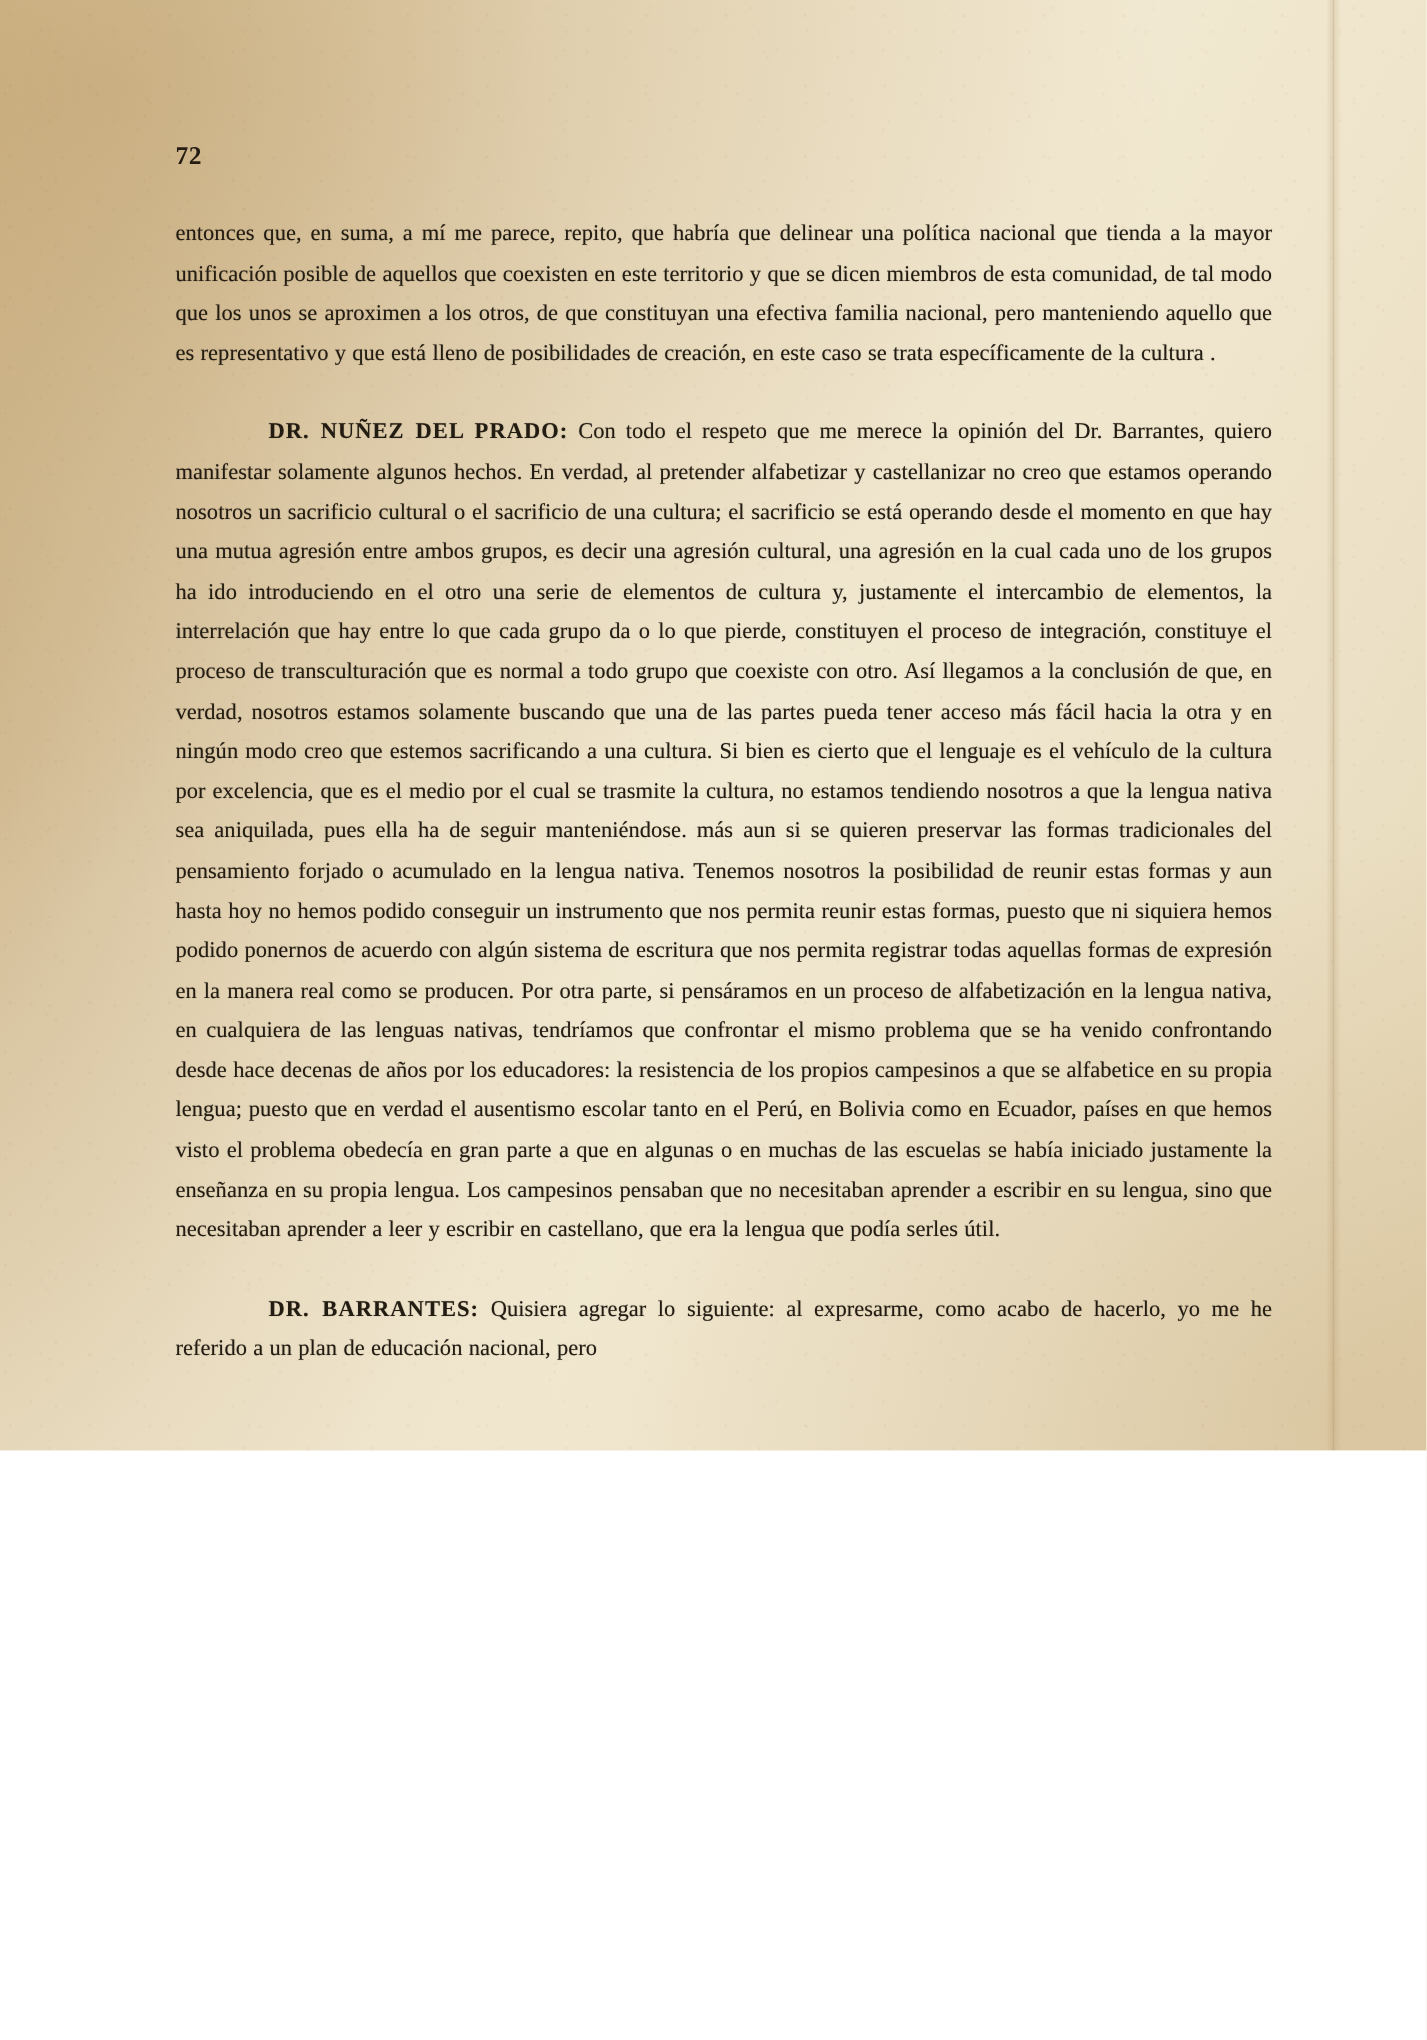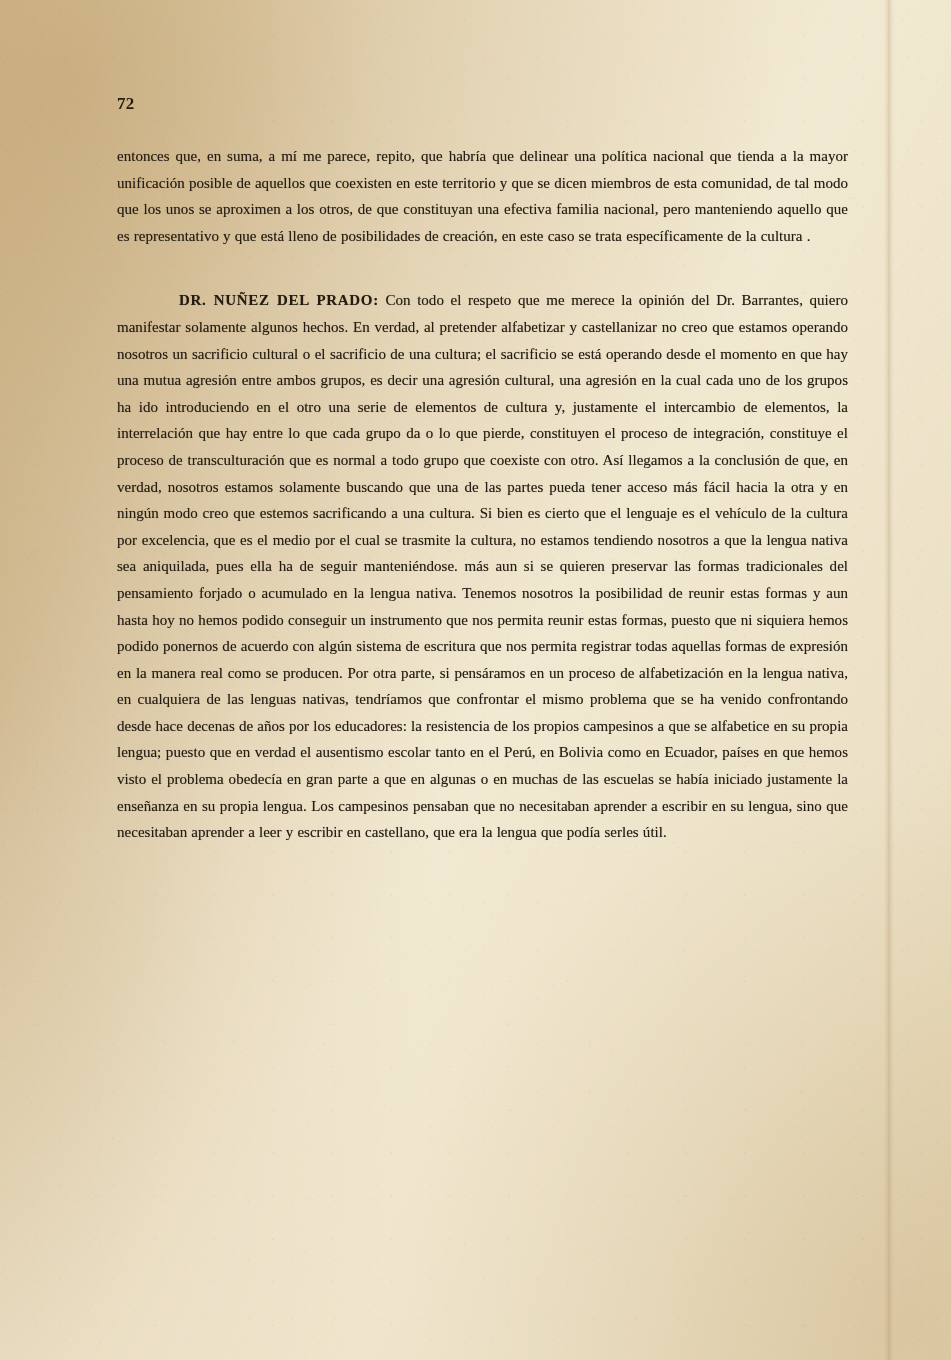--- a/index.html
+++ b/index.html
@@ -8,21 +8,21 @@
     background: #ffffff;
   }
   body {
     font-family: "Liberation Serif", "DejaVu Serif", serif;
   }
 
   
   #page {
     position: relative;
     width: 951px;
-    height: 1360px;
+    height: 967px;
     overflow: hidden;
     background-color: #e9dcbd;
     background-image:
       
       radial-gradient(120% 90% at 8% 6%, rgba(176,139,86,0.42) 0%, rgba(176,139,86,0.17) 32%, rgba(176,139,86,0.0) 62%),
       radial-gradient(70% 120% at -6% 50%, rgba(168,129,74,0.40) 0%, rgba(168,129,74,0.10) 45%, rgba(168,129,74,0) 75%),
       
       radial-gradient(90% 70% at 95% 97%, rgba(186,152,101,0.26) 0%, rgba(186,152,101,0.0) 58%),
       
       linear-gradient(118deg, #e0cda4 0%, #ece0c4 26%, #f2e9d2 52%, #ece1c6 78%, #e4d5b3 100%);
@@ -94,21 +94,21 @@
     font-size: 15px;
     line-height: 26.6px;
     text-align: justify;
     text-align-last: left;
     color: #231c12;
     letter-spacing: 0.02px;
     word-spacing: 0.4px;
     text-shadow: 0 0 0.7px rgba(35,28,18,0.45);
   }
   p.para + p.para {
-    margin-top: 38px;
+    margin-top: 26px;
   }
   p.indent {
     text-indent: 62px;
   }
   .speaker {
     font-weight: 700;
     letter-spacing: 0.7px;
   }
 </style>
 </head>
@@ -122,16 +122,17 @@
   <div id="content">
 
     <div class="folio">72</div>
 
     <div class="body-block">
 
       <p class="para"><span>entonces que, en suma, a mí me parece, repito, que habría que delinear una política nacional que tienda a la mayor unificación posible de aquellos que coexisten en este territorio y que se dicen miembros de esta comunidad, de tal modo que los unos se aproximen a los otros, de que constituyan una efectiva familia nacional, pero manteniendo aquello que es representativo y que está lleno de posibilidades de creación, en este caso se trata específicamente de la cultura .</span></p>
 
       <p class="para indent"><span class="speaker">DR. NUÑEZ DEL PRADO:</span><span> Con todo el respeto que me merece la opinión del Dr. Barrantes, quiero manifestar solamente algunos hechos. En verdad, al pretender alfabetizar y castellanizar no creo que estamos operando nosotros un sacrificio cultural o el sacrificio de una cultura; el sacrificio se está operando desde el momento en que hay una mutua agresión entre ambos grupos, es decir una agresión cultural, una agresión en la cual cada uno de los grupos ha ido introduciendo en el otro una serie de elementos de cultura y, justamente el intercambio de elementos, la interrelación que hay entre lo que cada grupo da o lo que pierde, constituyen el proceso de integración, constituye el proceso de transculturación que es normal a todo grupo que coexiste con otro. Así llegamos a la conclusión de que, en verdad, nosotros estamos solamente buscando que una de las partes pueda tener acceso más fácil hacia la otra y en ningún modo creo que estemos sacrificando a una cultura. Si bien es cierto que el lenguaje es el vehículo de la cultura por excelencia, que es el medio por el cual se trasmite la cultura, no estamos tendiendo nosotros a que la lengua nativa sea aniquilada, pues ella ha de seguir manteniéndose. más aun si se quieren preservar las formas tradicionales del pensamiento forjado o acumulado en la lengua nativa. Tenemos nosotros la posibilidad de reunir estas formas y aun hasta hoy no hemos podido conseguir un instrumento que nos permita reunir estas formas, puesto que ni siquiera hemos podido ponernos de acuerdo con algún sistema de escritura que nos permita registrar todas aquellas formas de expresión en la manera real como se producen. Por otra parte, si pensáramos en un proceso de alfabetización en la lengua nativa, en cualquiera de las lenguas nativas, tendríamos que confrontar el mismo problema que se ha venido confrontando desde hace decenas de años por los educadores: la resistencia de los propios campesinos a que se alfabetice en su propia lengua; puesto que en verdad el ausentismo escolar tanto en el Perú, en Bolivia como en Ecuador, países en que hemos visto el problema obedecía en gran parte a que en algunas o en muchas de las escuelas se había iniciado justamente la enseñanza en su propia lengua. Los campesinos pensaban que no necesitaban aprender a escribir en su lengua, sino que necesitaban aprender a leer y escribir en castellano, que era la lengua que podía serles útil.</span></p>
 
+      <p class="para indent"><span class="speaker">DR. BARRANTES:</span><span> Quisiera agregar lo siguiente: al expresarme, como acabo de hacerlo, yo me he referido a un plan de educación nacional, pero</span></p>
 
     </div>
   </div>
 </div>
 
 </body></html>

